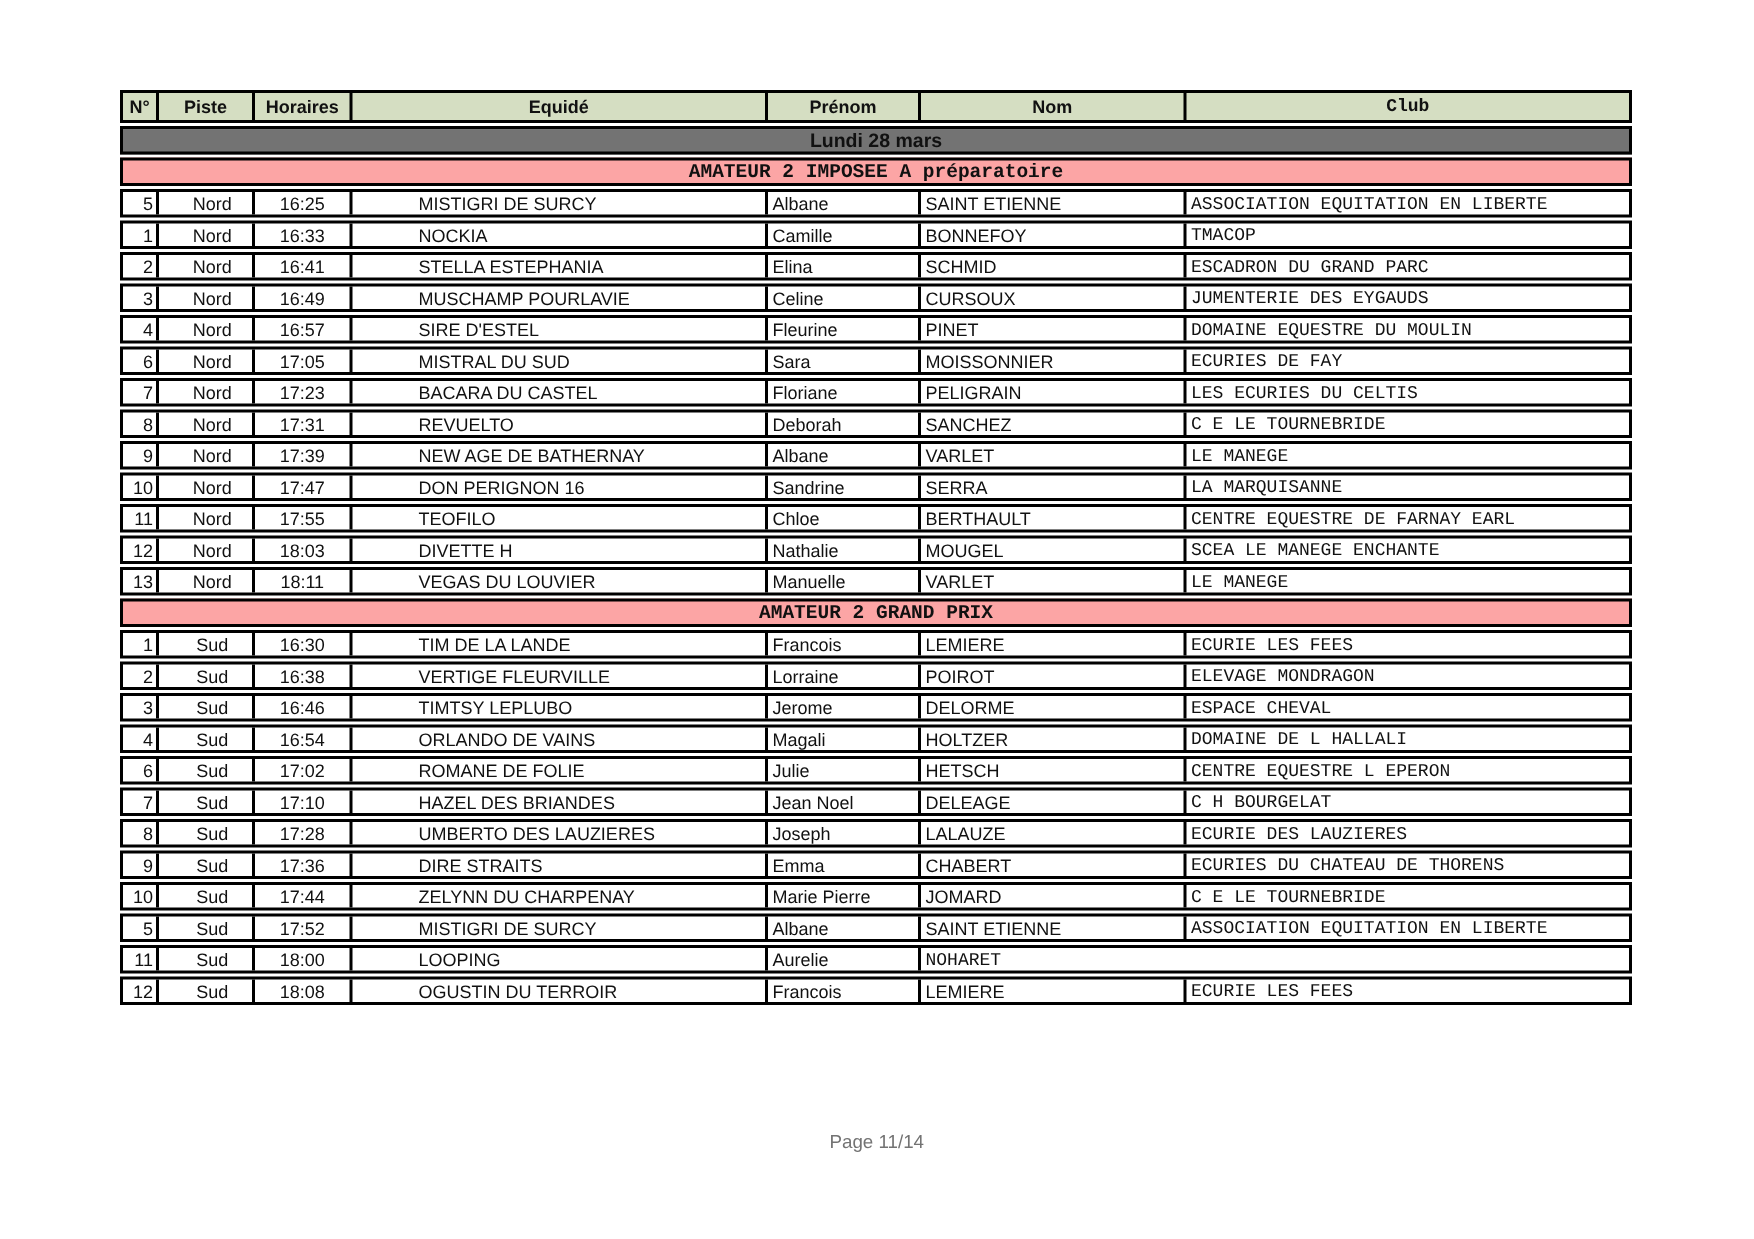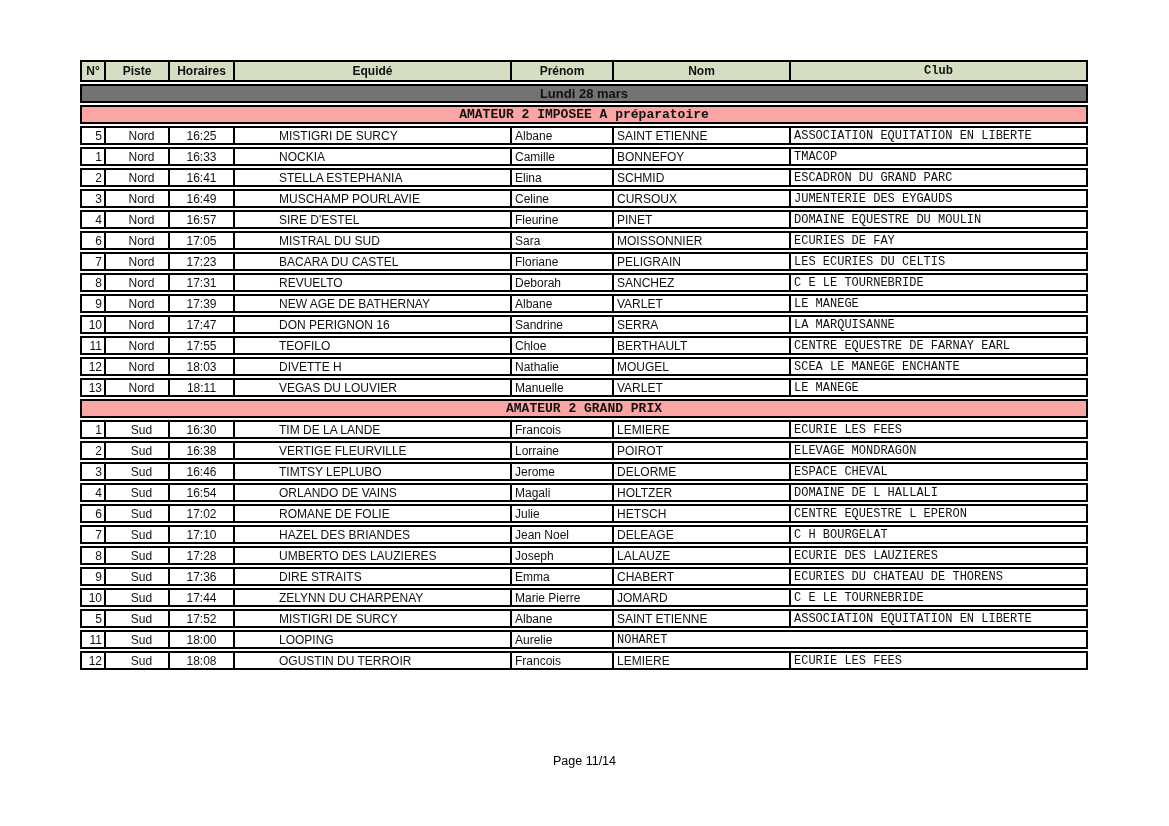--- a/index.html
+++ b/index.html
@@ -70,21 +70,21 @@
 
   .header-row .cell { justify-content: center; padding: 0 2px; }
 
   .page-footer {
     position: absolute;
     top: 754px;
     left: 0;
     width: 100%;
     text-align: center;
     font-size: 12.5px;
-    color: #000000;
+    color: #737373;
   }
 </style>
 </head>
 <body>
 
 <div class="page">
 
   <div class="schedule-table">
 
     <div class="row header-row">

